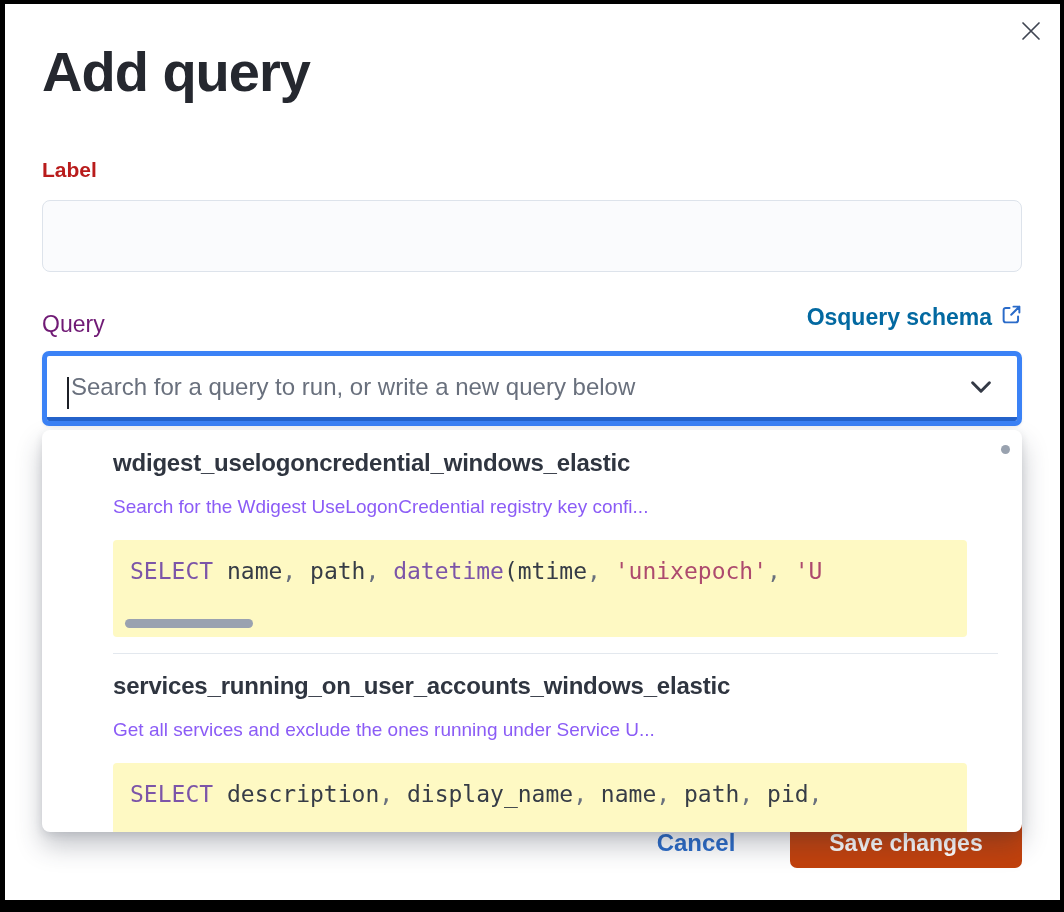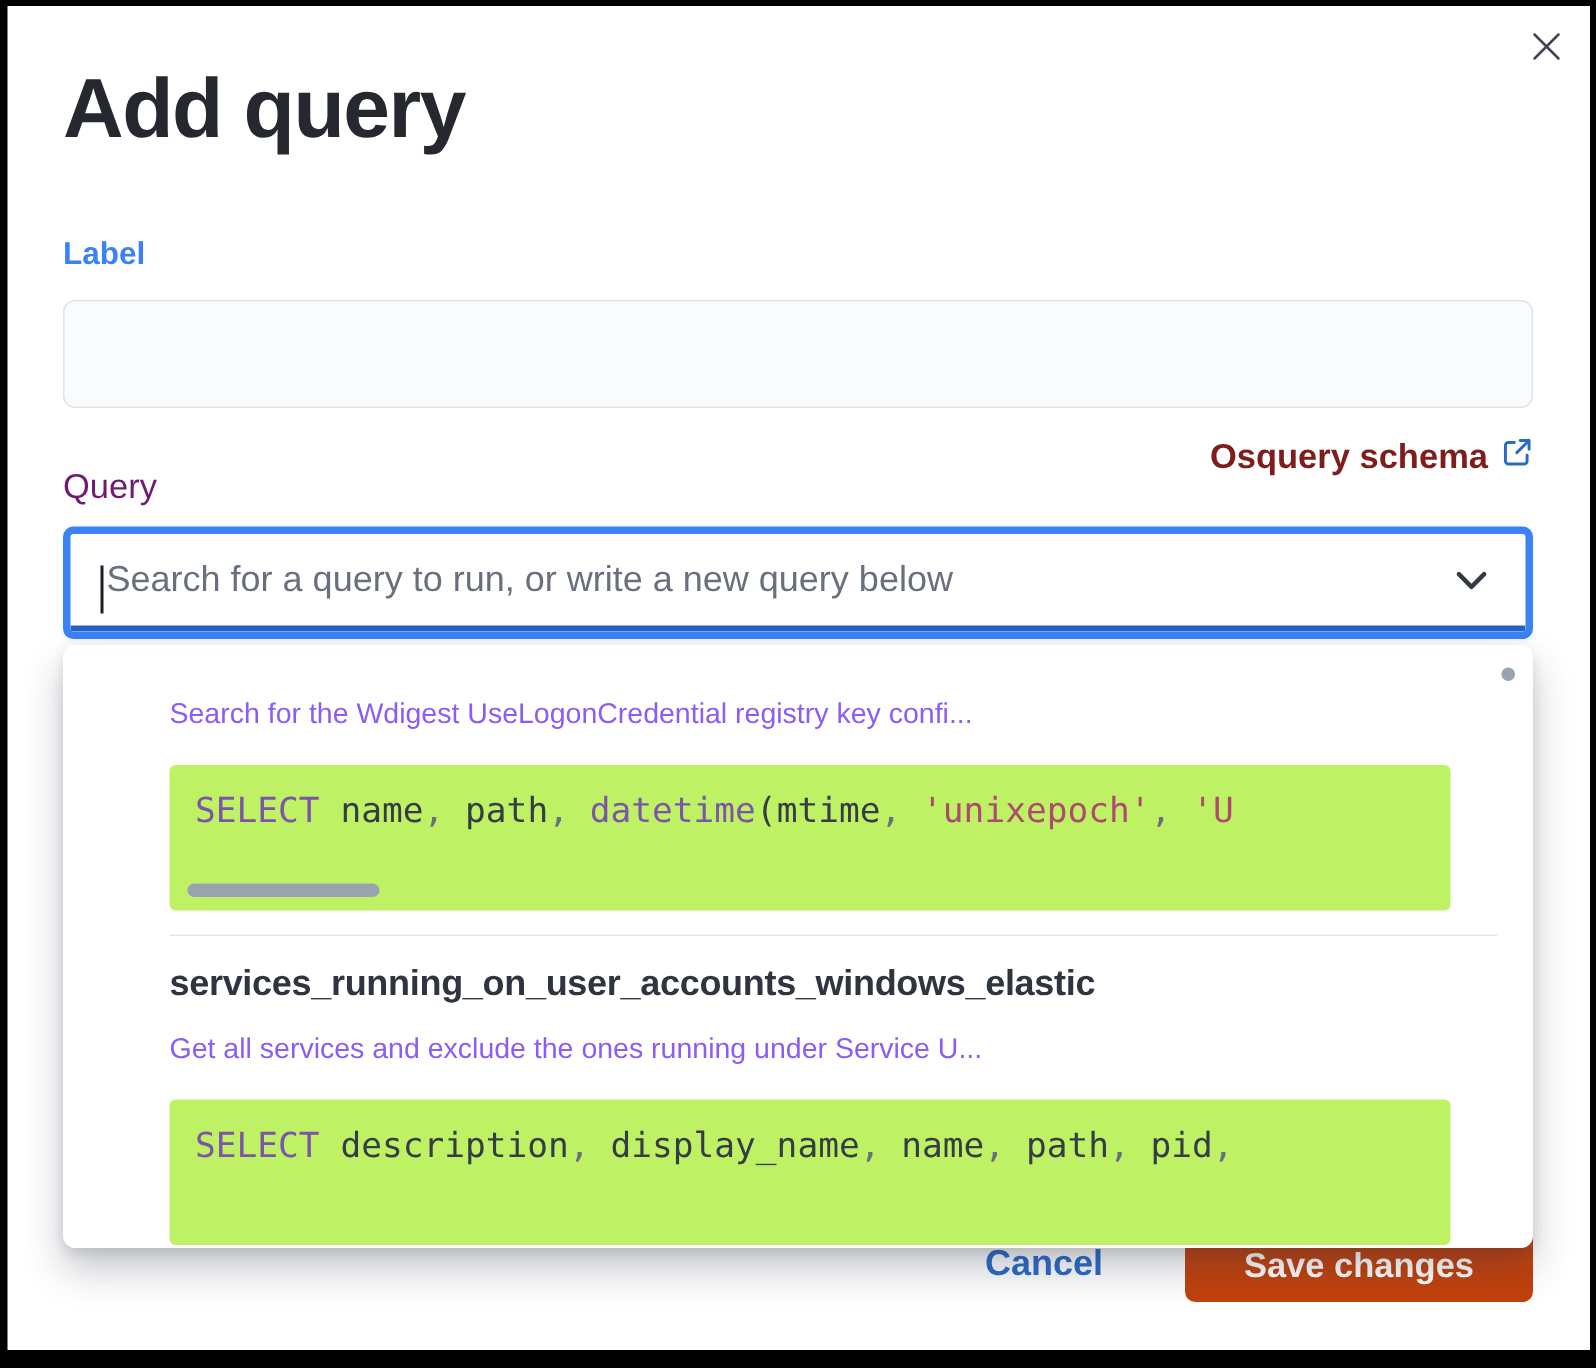--- a/index.html
+++ b/index.html
@@ -47,21 +47,21 @@
     color: #25282f;
     line-height: 56px;
   }
 
   .field-label {
     position: absolute;
     left: 42px;
     top: 158px;
     font-size: 21px;
     font-weight: 700;
-    color: #3b82f6;
+    color: #b91c1c;
   }
 
   .label-input {
     position: absolute;
     left: 42px;
     top: 200px;
     width: 980px;
     height: 72px;
     background: #fafbfd;
     border: 1px solid #dde3eb;
@@ -77,27 +77,27 @@
     left: 42px;
     top: 311px;
     font-size: 23px;
     font-weight: 400;
     color: #701a75;
   }
 
   .schema-link {
     position: absolute;
     right: 42px;
-    top: 291px;
+    top: 304px;
     display: flex;
     align-items: center;
     gap: 9px;
     font-size: 23px;
     font-weight: 600;
-    color: #7f1d1d;
+    color: #0369a1;
     text-decoration: none;
     cursor: pointer;
   }
 
   .combobox {
     position: absolute;
     left: 42px;
     top: 351px;
     width: 980px;
     height: 75px;
@@ -225,21 +225,21 @@
     color: #8b5cf6;
     line-height: 30px;
     white-space: nowrap;
     overflow: hidden;
   }
   .code-block {
     position: relative;
     margin-top: 18px;
     width: 854px;
     height: 97px;
-    background: #bef264;
+    background: #fef9c3;
     border-radius: 4px;
     padding: 15px 17px 0 17px;
     overflow: hidden;
   }
   .code-line {
     font-family: "DejaVu Sans Mono", monospace;
     font-size: 23px;
     line-height: 32px;
     white-space: pre;
     color: #363c46;
@@ -306,20 +306,21 @@
     <div class="focus-bar"></div>
   </div>
 
   <button class="cancel-btn">Cancel</button>
   <button class="save-btn">Save changes</button>
 
   <div class="dropdown-panel">
     <div class="v-scroll-dot"></div>
 
     <div class="option">
+      <div class="option-title">wdigest_uselogoncredential_windows_elastic</div>
       <div class="option-desc">Search for the Wdigest UseLogonCredential registry key confi...</div>
       <div class="code-block">
         <div class="code-line"><span class="tok-kw">SELECT</span><span class="tok-pl"> name</span><span class="tok-pu">, </span><span class="tok-pl">path</span><span class="tok-pu">, </span><span class="tok-kw">datetime</span><span class="tok-pl">(mtime</span><span class="tok-pu">, </span><span class="tok-st">'unixepoch'</span><span class="tok-pu">, </span><span class="tok-st">'U</span></div>
         <div class="h-scroll-thumb"></div>
       </div>
       <div class="option-divider"></div>
     </div>
 
     <div class="option">
       <div class="option-title">services_running_on_user_accounts_windows_elastic</div>

